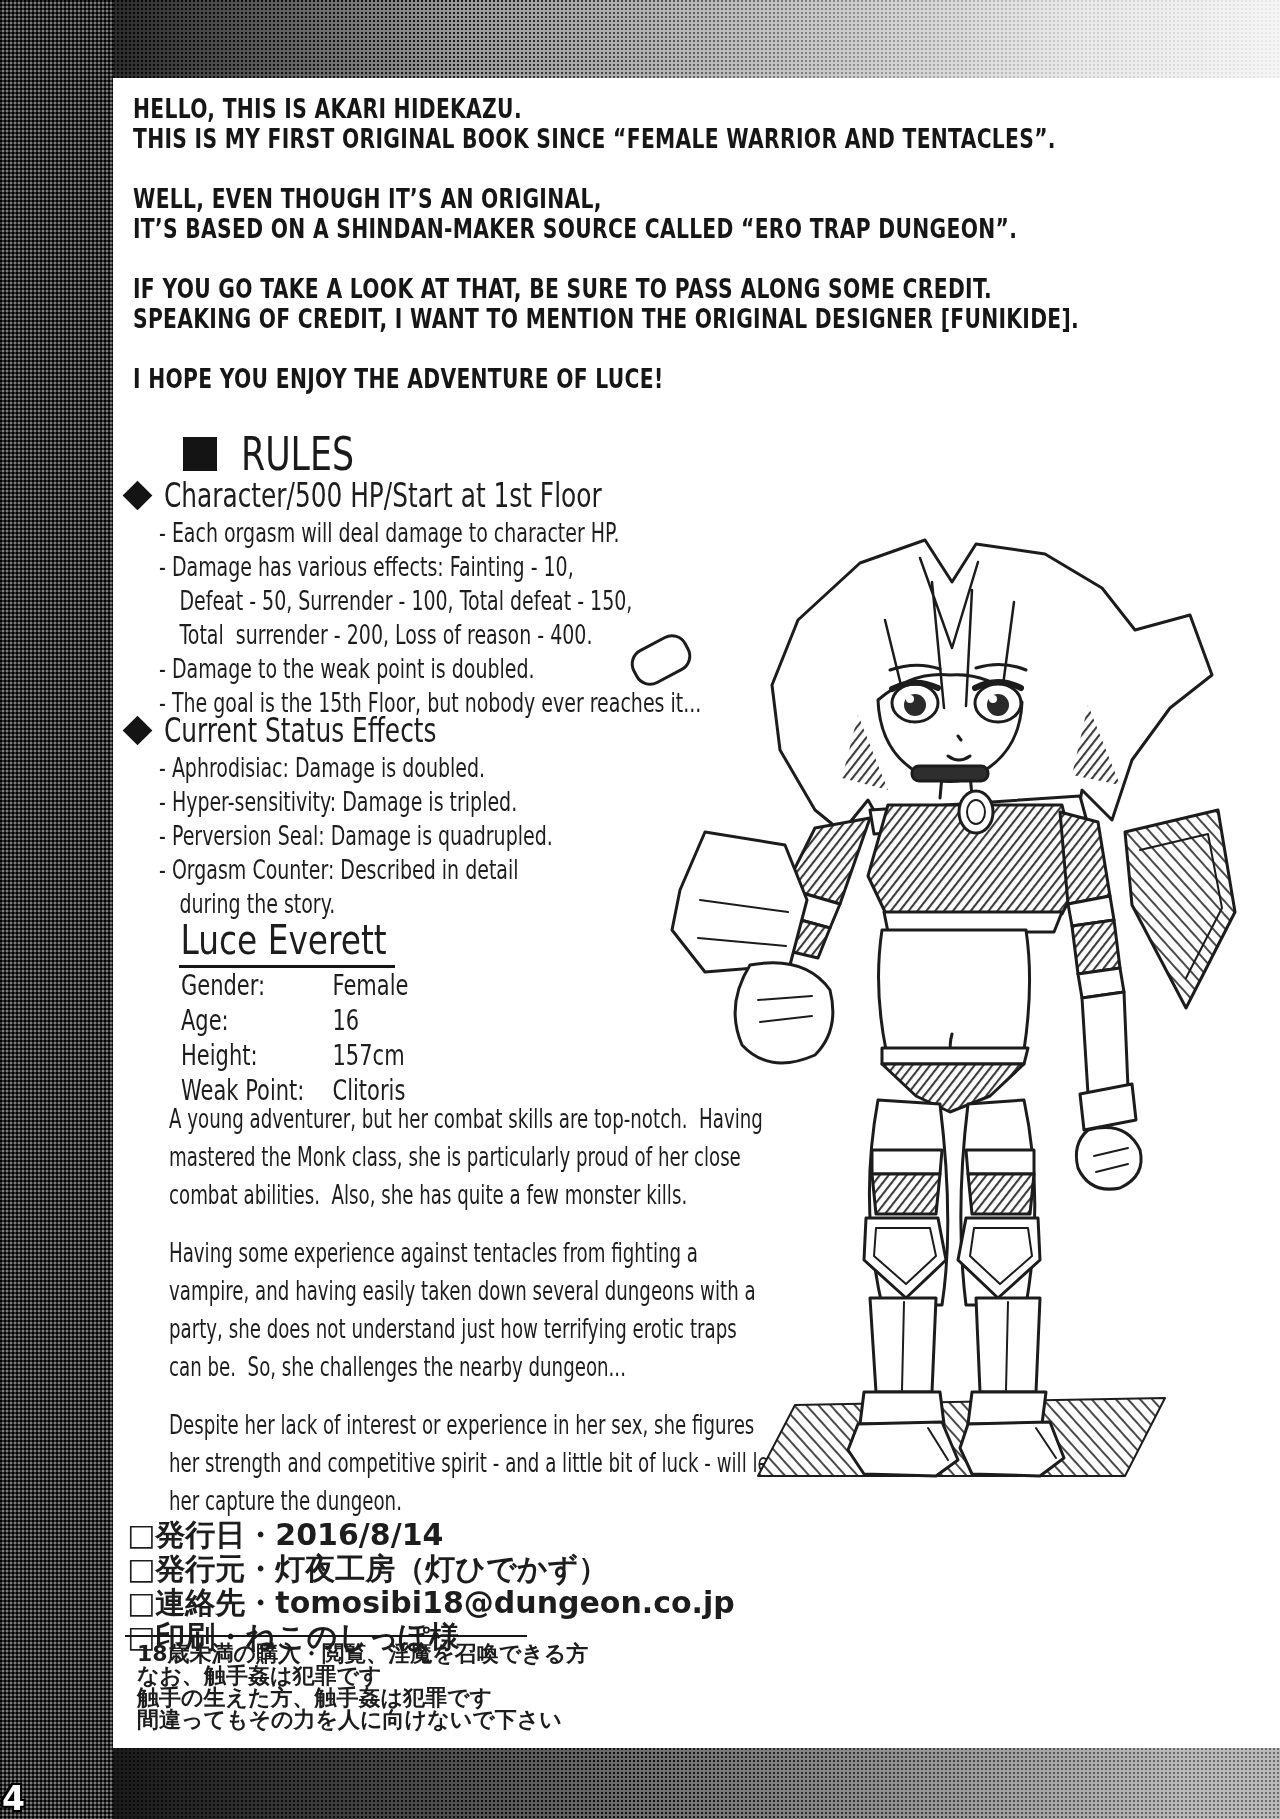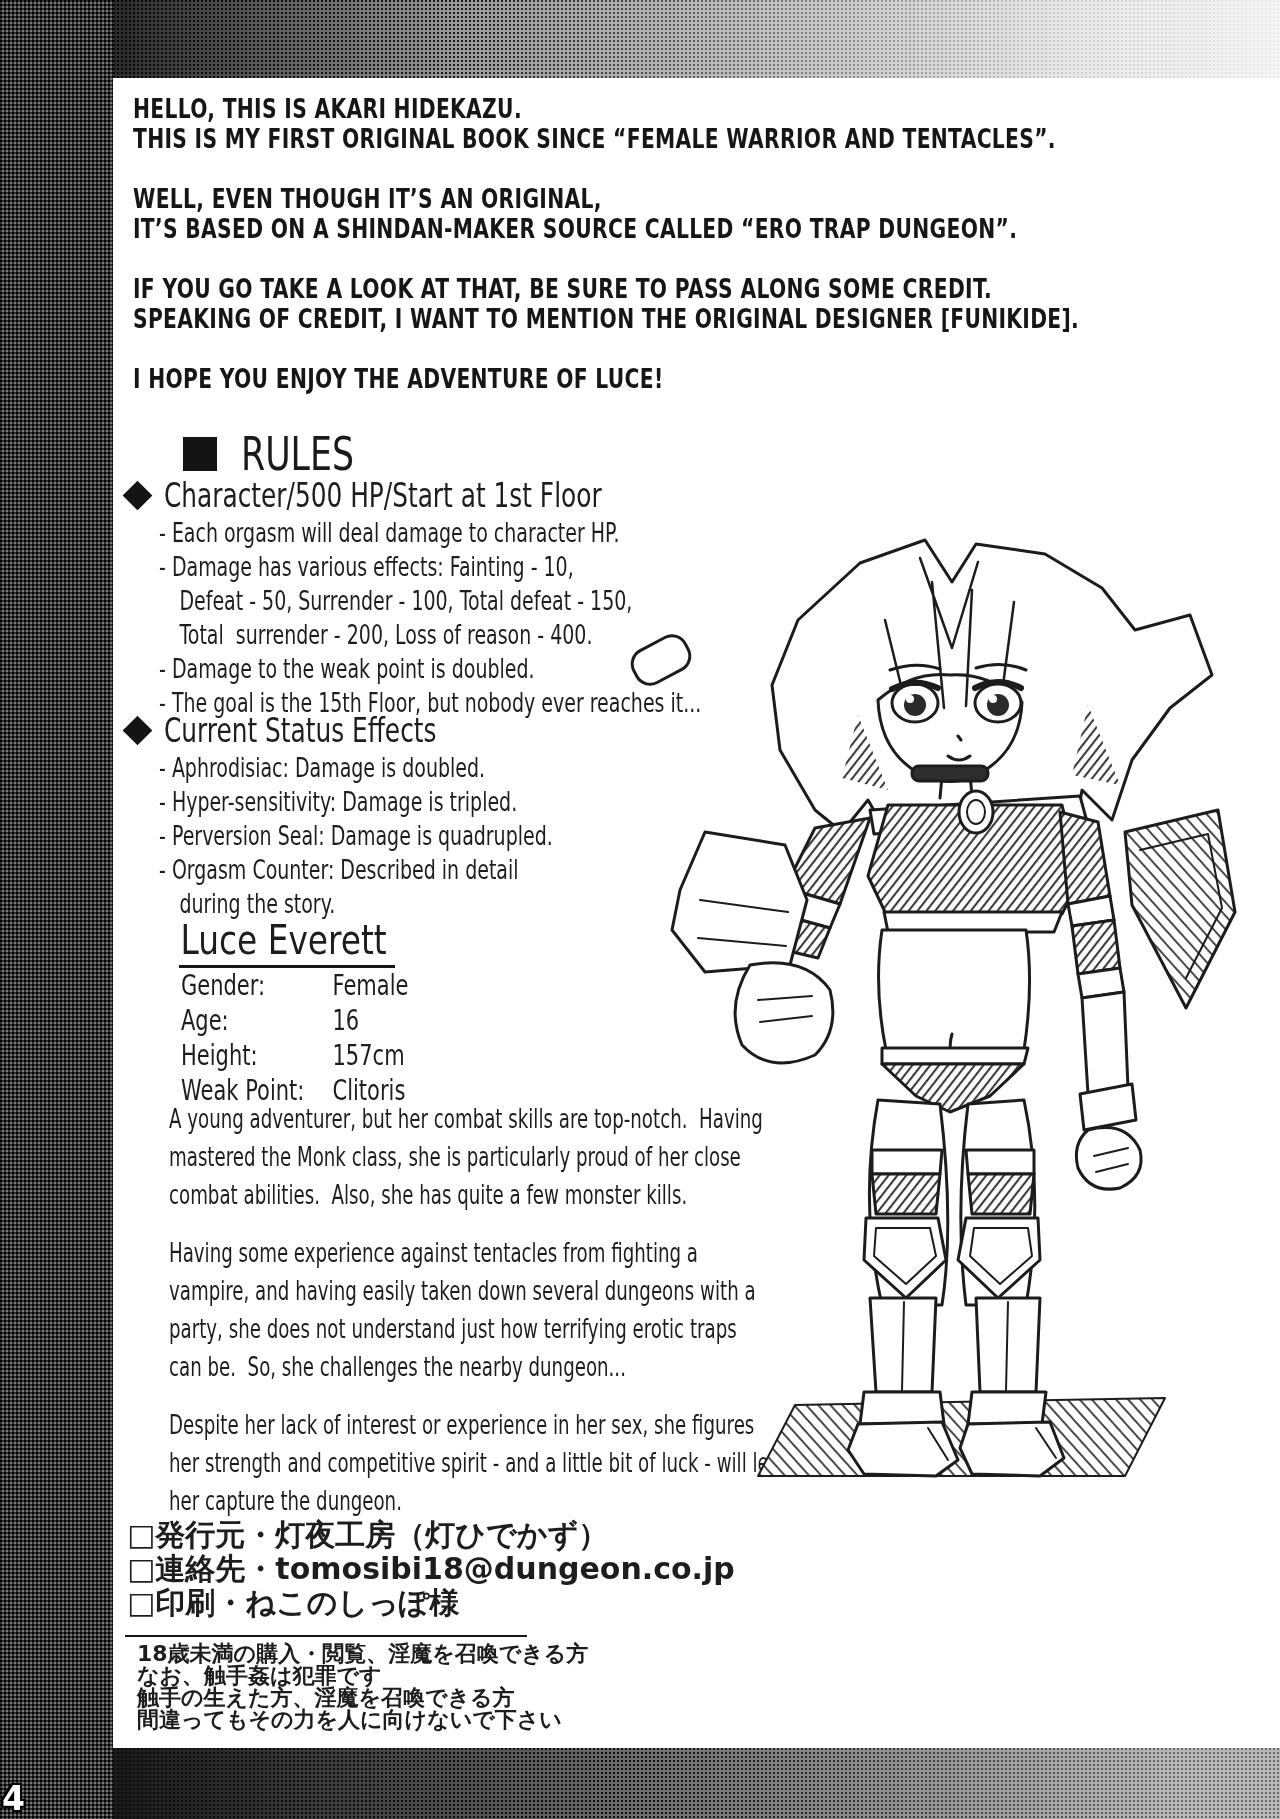--- a/index.html
+++ b/index.html
@@ -161,29 +161,30 @@
       <div class="line">can be.  So, she challenges the nearby dungeon...</div>
     </div>
     <div class="para">
       <div class="line">Despite her lack of interest or experience in her sex, she figures</div>
       <div class="line">her strength and competitive spirit - and a little bit of luck - will let</div>
       <div class="line">her capture the dungeon.</div>
     </div>
   </div>
 
   <div class="colophon">
+    <div class="line">□発行日・2016/8/14</div>
     <div class="line">□発行元・灯夜工房（灯ひでかず）</div>
     <div class="line">□連絡先・tomosibi18@dungeon.co.jp</div>
     <div class="line">□印刷・ねこのしっぽ様</div>
   </div>
   <div class="divider"></div>
   <div class="notice">
     <div class="line">18歳未満の購入・閲覧、淫魔を召喚できる方</div>
     <div class="line">なお、触手姦は犯罪です</div>
-    <div class="line">触手の生えた方、淫魔を召喚できる方</div>
+    <div class="line">触手の生えた方、触手姦は犯罪です</div>
     <div class="line">間違ってもその力を人に向けないで下さい</div>
   </div>
 
   <svg class="figure" viewBox="0 0 620 1060" xmlns="http://www.w3.org/2000/svg">
     <defs>
       <pattern id="h" width="7" height="7" patternUnits="userSpaceOnUse" patternTransform="rotate(38)">
         <rect width="7" height="7" fill="#fff"></rect>
           <line x1="1" y1="0" x2="1" y2="7" stroke="#3c3c3c" stroke-width="2.2"></line>
       </pattern>
       <pattern id="h2" width="9" height="9" patternUnits="userSpaceOnUse" patternTransform="rotate(-42)">

